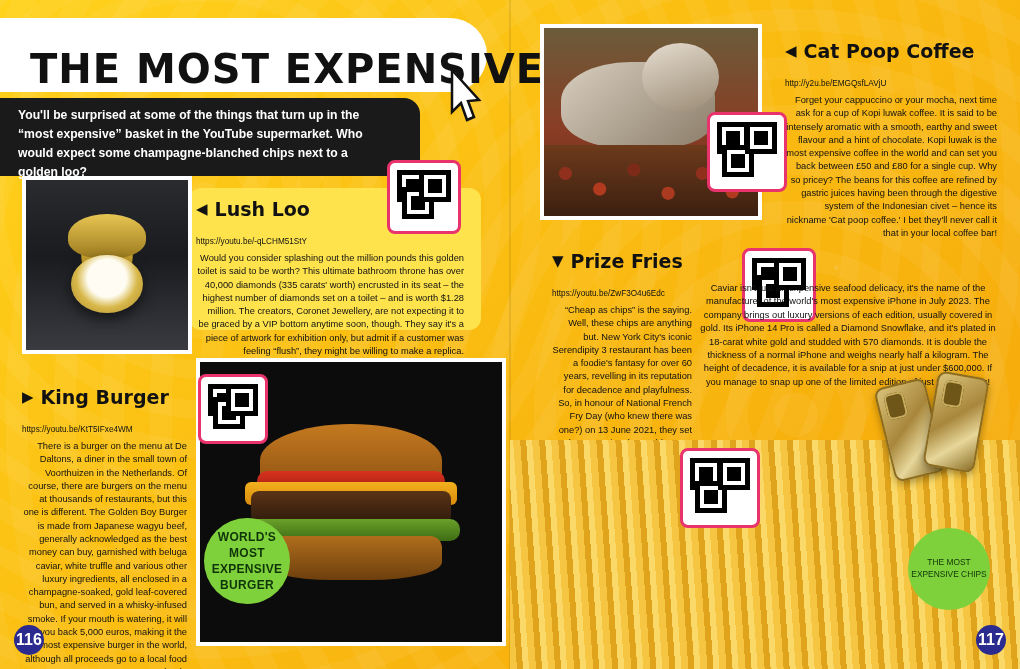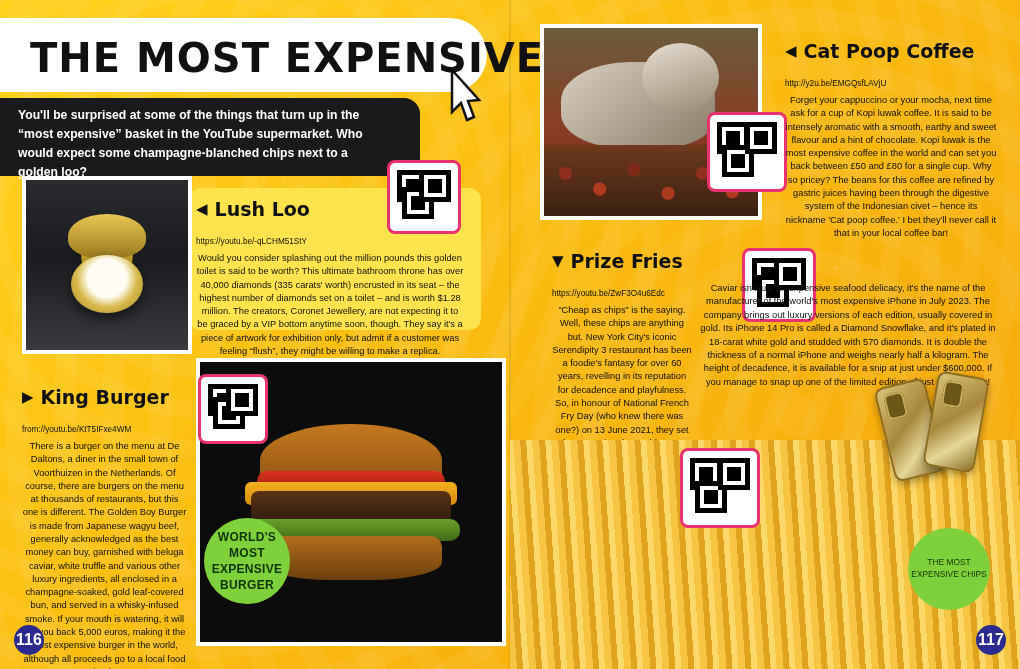--- a/index.html
+++ b/index.html
@@ -52,21 +52,21 @@
     left: 0;
     top: 18px;
     width: 487px;
     height: 74px;
     background: #ffffff;
     border-radius: 0 40px 40px 0;
   }
   .hero-title {
     position: absolute;
     left: 30px;
-    top: 35px;
+    top: 46px;
     font-family: "DejaVu Sans", sans-serif;
     font-weight: bold;
     font-size: 40px;
     letter-spacing: 1px;
     color: #111111;
     white-space: nowrap;
   }
   .hero-black {
     position: absolute;
     left: 0;
@@ -154,21 +154,21 @@
   .url {
     font-size: 8.2px;
     font-weight: normal;
     color: #111;
     margin-top: 17px;
   }
   .body-text {
     font-size: 9.3px;
     line-height: 1.43;
     color: #111;
-    text-align: center;
+    text-align: right;
   }
 
   
   .loo-photo { left: 22px; top: 176px; width: 170px; height: 178px; }
   .loo-photo .img {
     width: 100%; height: 100%;
     background:
       radial-gradient(ellipse at 50% 60%, #f2efe6 0 14%, transparent 15%),
       radial-gradient(ellipse at 50% 44%, #c8a12c 0 22%, transparent 23%),
       linear-gradient(180deg, #2a2b2f 0%, #1a1b1f 45%, #3a3b40 100%);
@@ -429,21 +429,21 @@
       </div>
   </div>
 
   <div class="burger-badge">WORLD'S MOST EXPENSIVE BURGER</div>
 
   <div class="burger-block">
     <div class="headline">
       <span class="tri">▶</span>
       <span>King Burger</span>
     </div>
-    <div class="url">from://youtu.be/KtT5IFxe4WM</div>
+    <div class="url">https://youtu.be/KtT5IFxe4WM</div>
     <div class="body-text" style="margin-top:6px;">There is a burger on the menu at De Daltons, a diner in the small town of Voorthuizen in the Netherlands. Of course, there are burgers on the menu at thousands of restaurants, but this one is different. The Golden Boy Burger is made from Japanese wagyu beef, generally acknowledged as the best money can buy, garnished with beluga caviar, white truffle and various other luxury ingredients, all enclosed in a champagne-soaked, gold leaf-covered bun, and served in a whisky-infused smoke. If your mouth is watering, it will set you back 5,000 euros, making it the most expensive burger in the world, although all proceeds go to a local food bank.</div>
   </div>
 
   <div class="photo civet-photo">
     <div class="img">
       <div class="civet-body"></div>
       <div class="civet-head"></div>
       <div class="civet-beans"></div>
     </div>
   </div>

